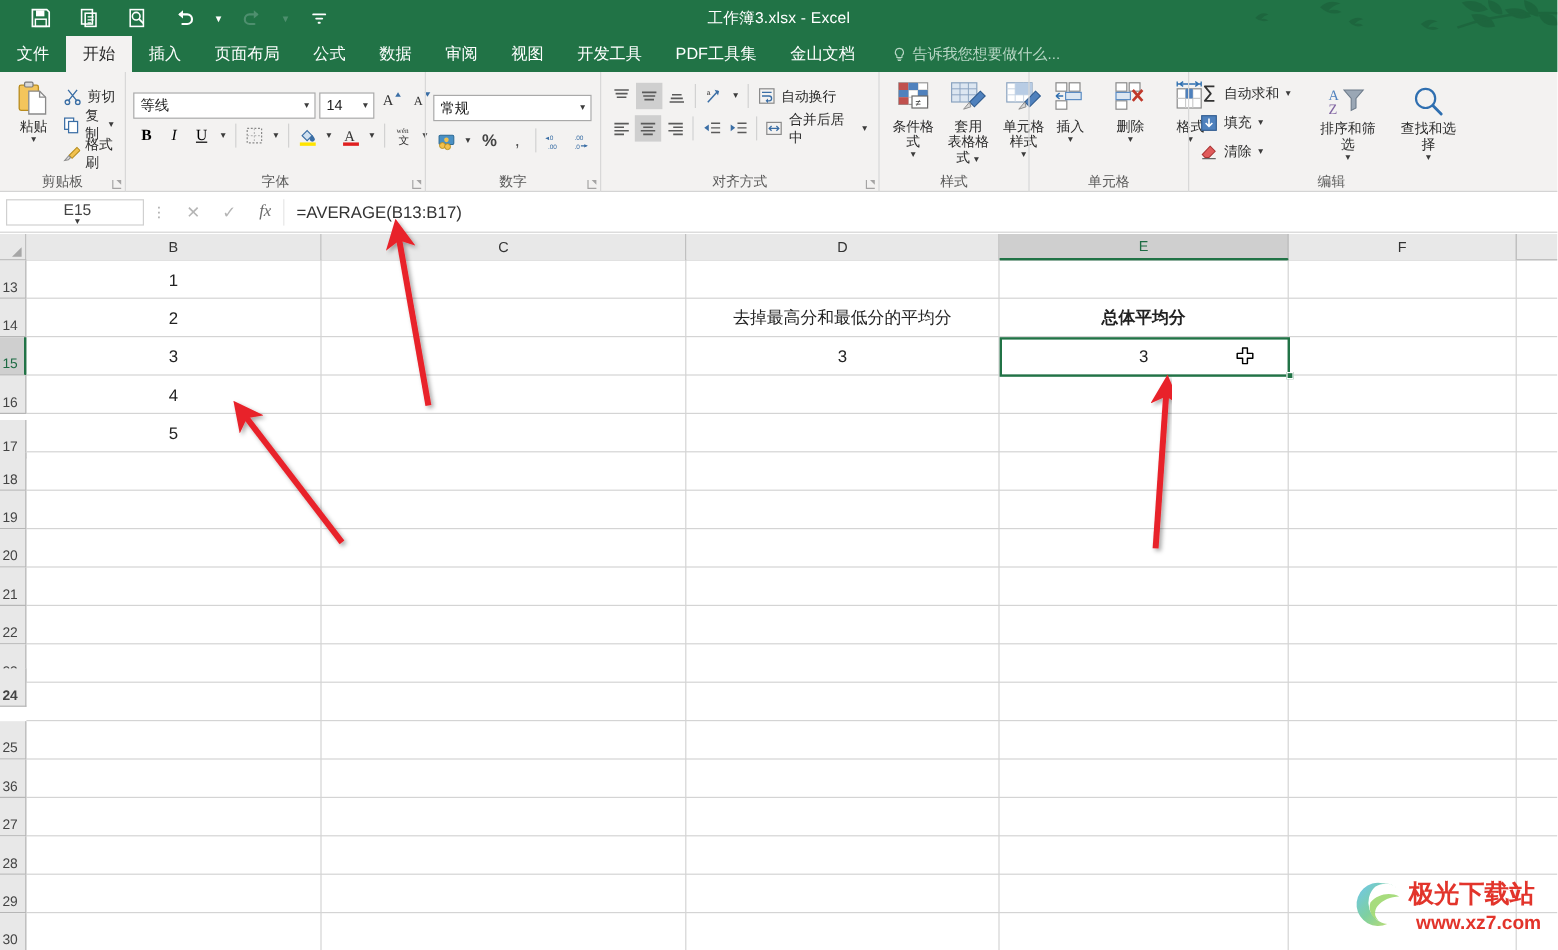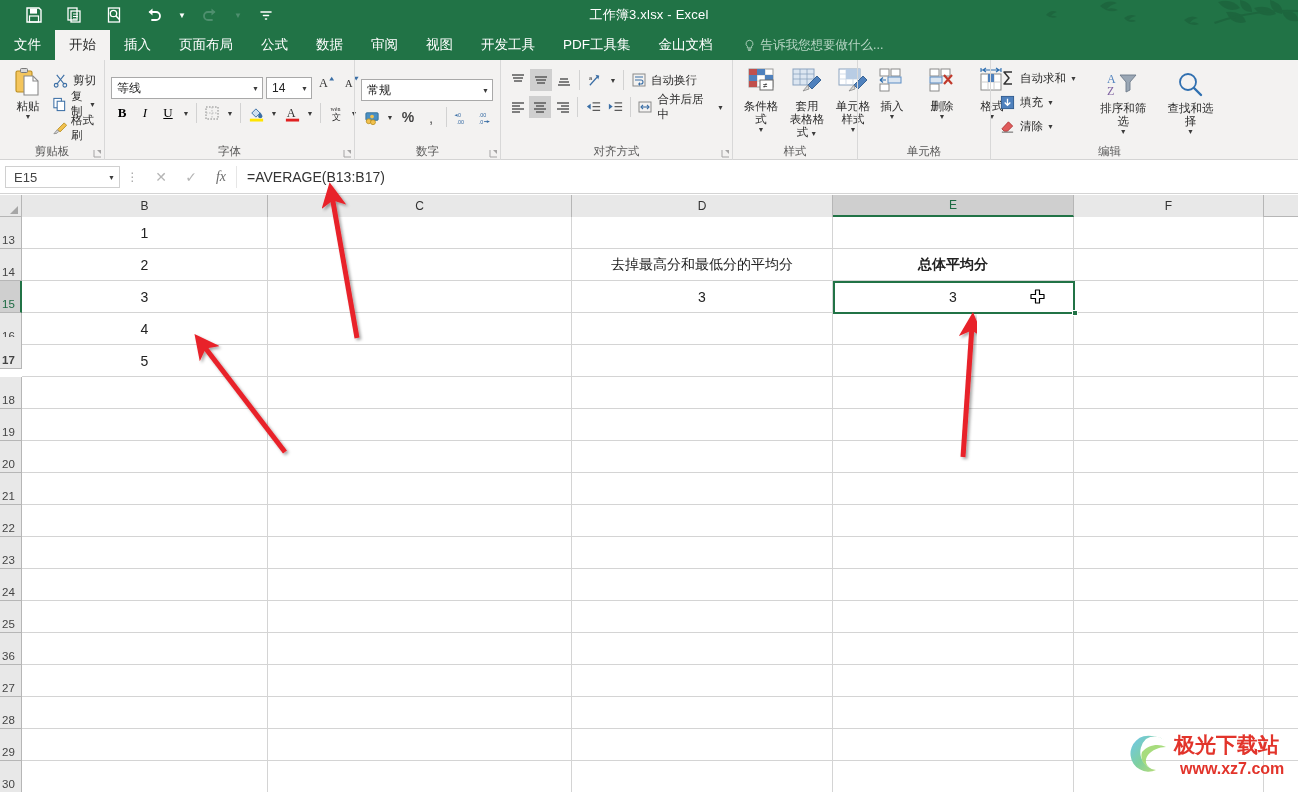--- a/index.html
+++ b/index.html
@@ -76,21 +76,21 @@
   .sep{ width:1px; height:20px; background:#d2d2d2; margin:0 3px; }
   .caret{ font-size:7px; color:#3b3b3b; line-height:1; }
 
   
   .fbar{
     position:absolute; left:0; top:161px; width:1298px; height:33px;
     background:#fff; display:flex; align-items:center; border-bottom:1px solid #d4d4d4;
   }
   .namebox{
     margin-left:5px; width:115px; height:22px; border:1px solid #d0d0d0; background:#fff;
-    display:flex; align-items:center; padding:0 4px 0 8px; font-size:13px; color:#444;
+    display:flex; align-items:center; padding:0 4px 0 8px; font-size:13px; color:#444;flex-direction:column;
   }
   .namebox .nv{ flex:1; }
   .fdots{ width:26px; text-align:center; color:#a6a6a6; font-size:12px; letter-spacing:1px; }
   .fbtns{ display:flex; align-items:center; gap:0; }
   .fbtn{ width:30px; height:22px; display:flex; align-items:center; justify-content:center; font-size:14px; color:#b5b5b5; cursor:pointer; }
   .fbtn.fx{ color:#6b6b6b; font-style:italic; font-family:"Liberation Serif",serif; font-size:14px; }
   .finput{ flex:1; height:22px; margin-right:6px; padding-left:10px; display:flex; align-items:center; font-size:14px; color:#333; border-left:1px solid #e6e6e6; }
 
   
   .grid{ position:absolute; left:0; top:195px; width:1298px; height:597px; background:#fff; overflow:hidden; }
@@ -696,42 +696,42 @@
       </div>
       <div class="rowcell" style="top: 32px;">
         <span>14</span>
       </div>
       <div class="rowcell sel" style="top: 64px;">
         <span>15</span>
       </div>
       <div class="rowcell" style="top: 96px;">
         <span>16</span>
       </div>
-      <div class="rowcell" style="top: 120px; font-weight: bold;">
+      <div class="rowcell" style="top: 133px;">
         <span>17</span>
       </div>
       <div class="rowcell" style="top: 160px;">
         <span>18</span>
       </div>
       <div class="rowcell" style="top: 192px;">
         <span>19</span>
       </div>
       <div class="rowcell" style="top: 224px;">
         <span>20</span>
       </div>
       <div class="rowcell" style="top: 256px;">
         <span>21</span>
       </div>
       <div class="rowcell" style="top: 288px;">
         <span>22</span>
       </div>
       <div class="rowcell" style="top: 320px;">
         <span>23</span>
       </div>
-      <div class="rowcell" style="top: 352px;">
+      <div class="rowcell" style="top: 340px; font-weight: bold;">
         <span>24</span>
       </div>
       <div class="rowcell" style="top: 384px;">
         <span>25</span>
       </div>
       <div class="rowcell" style="top: 416px;">
         <span>36</span>
       </div>
       <div class="rowcell" style="top: 448px;">
         <span>27</span>

